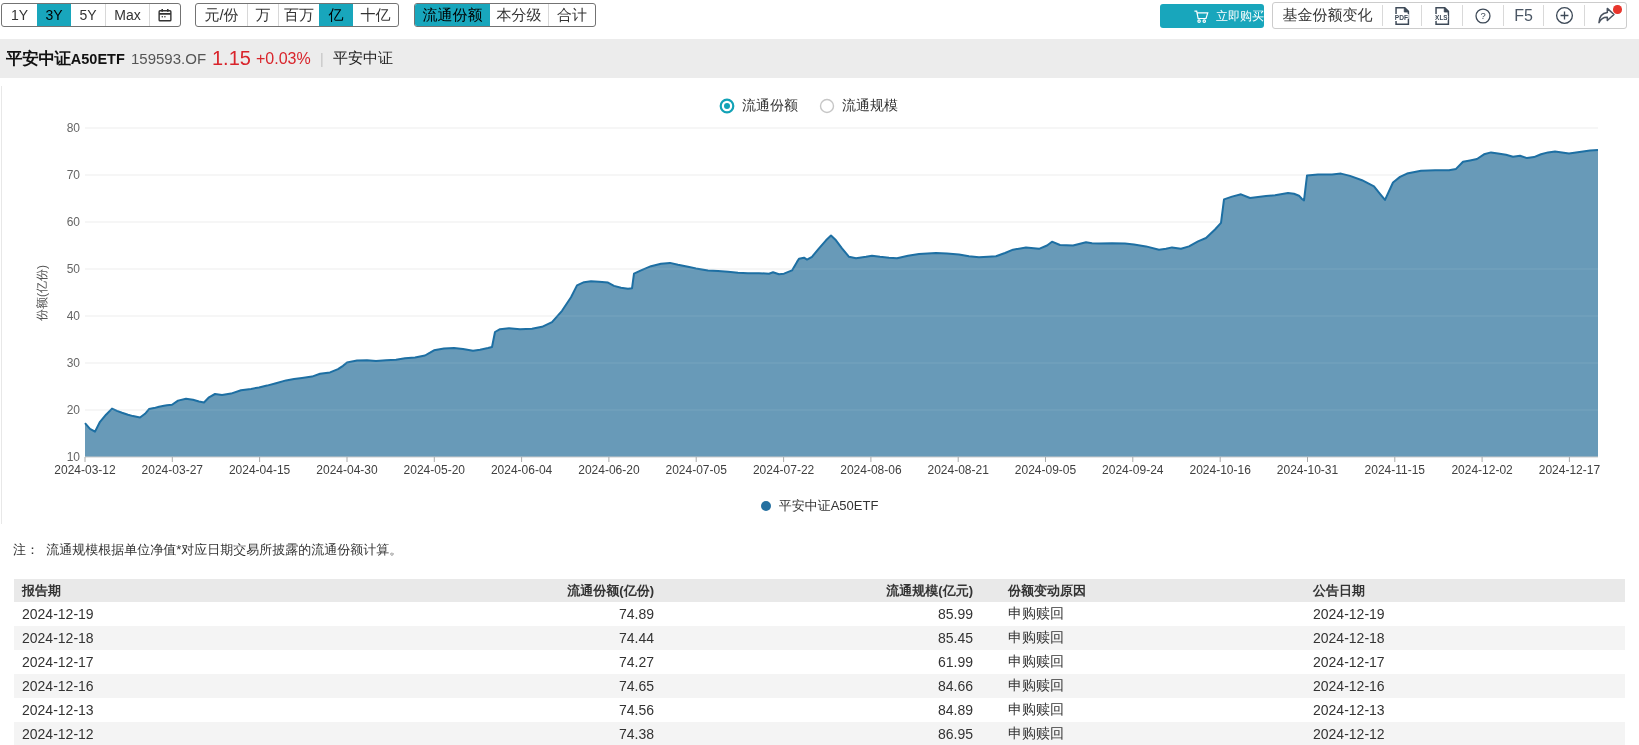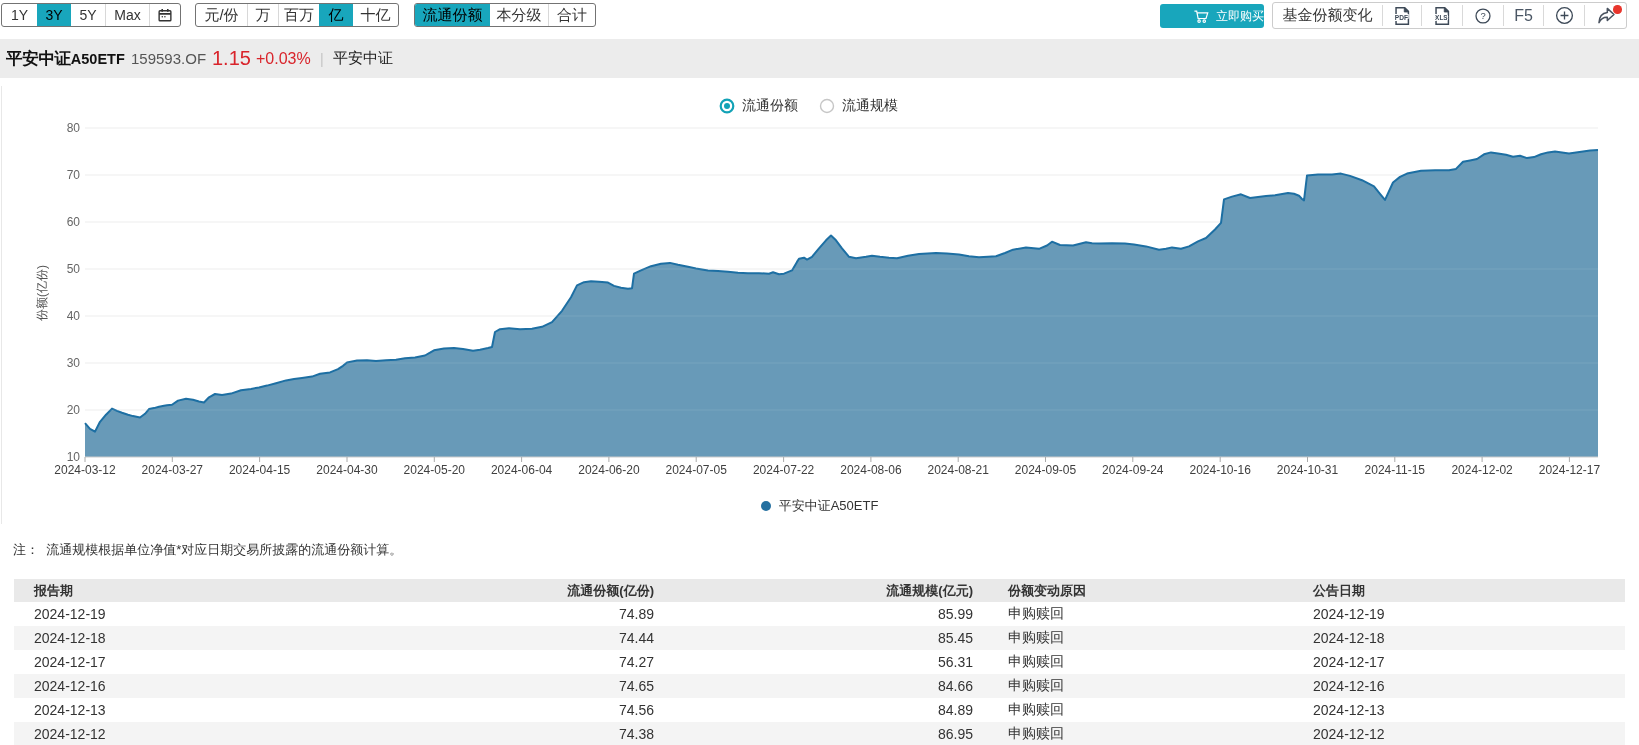--- a/index.html
+++ b/index.html
@@ -13,21 +13,21 @@
 .rgrp{position:absolute;left:1272px;top:2px;width:355px;height:27px;border:1px solid #ccc;border-radius:3px;display:flex;background:#fff}
 .rgrp .c{display:flex;align-items:center;justify-content:center;border-left:1px solid #d9d9d9;height:21px;align-self:center;color:#3d4957}
 .rgrp .c:first-child{border-left:none;font-size:15px;color:#333}
 .radio-row{position:absolute;left:719px;top:97px;display:flex;align-items:center;font-size:14px;color:#333}
 .legend{position:absolute;left:0;top:497px;width:1639px;display:flex;align-items:center;justify-content:center;font-size:13px;color:#333}
 .note{position:absolute;left:13px;top:541px;font-size:13px;color:#333}
 .tbl{position:absolute;left:14px;top:579px;width:1611px;font-size:14px;color:#333}
 .tr{display:flex;align-items:center;height:24px}
 .tr.hd{height:23px;background:#e9e9e9;font-weight:bold;font-size:13px}
 .tr.ev{background:#f4f4f4}
-.c1{width:340px;padding-left:20px}
+.c1{width:340px;padding-left:8px}
 .c2{width:300px;text-align:right}
 .c3{width:319px;text-align:right}
 .c4{width:340px;padding-left:35px}
 .c5{flex:1}
 .cardL{position:absolute;left:1px;top:86px;width:1px;height:438px;background:#e8e8e8}
 </style></head>
 <body>
 <div id="page">
 
 <div class="grp" style="left:1px">
@@ -214,21 +214,21 @@
   <div class="tr ev">
         <div class="c1">2024-12-18</div>
         <div class="c2">74.44</div>
         <div class="c3">85.45</div>
         <div class="c4">申购赎回</div>
         <div class="c5">2024-12-18</div>
       </div>
   <div class="tr">
         <div class="c1">2024-12-17</div>
         <div class="c2">74.27</div>
-        <div class="c3">56.31</div>
+        <div class="c3">61.99</div>
         <div class="c4">申购赎回</div>
         <div class="c5">2024-12-17</div>
       </div>
   <div class="tr ev">
         <div class="c1">2024-12-16</div>
         <div class="c2">74.65</div>
         <div class="c3">84.66</div>
         <div class="c4">申购赎回</div>
         <div class="c5">2024-12-16</div>
       </div>

